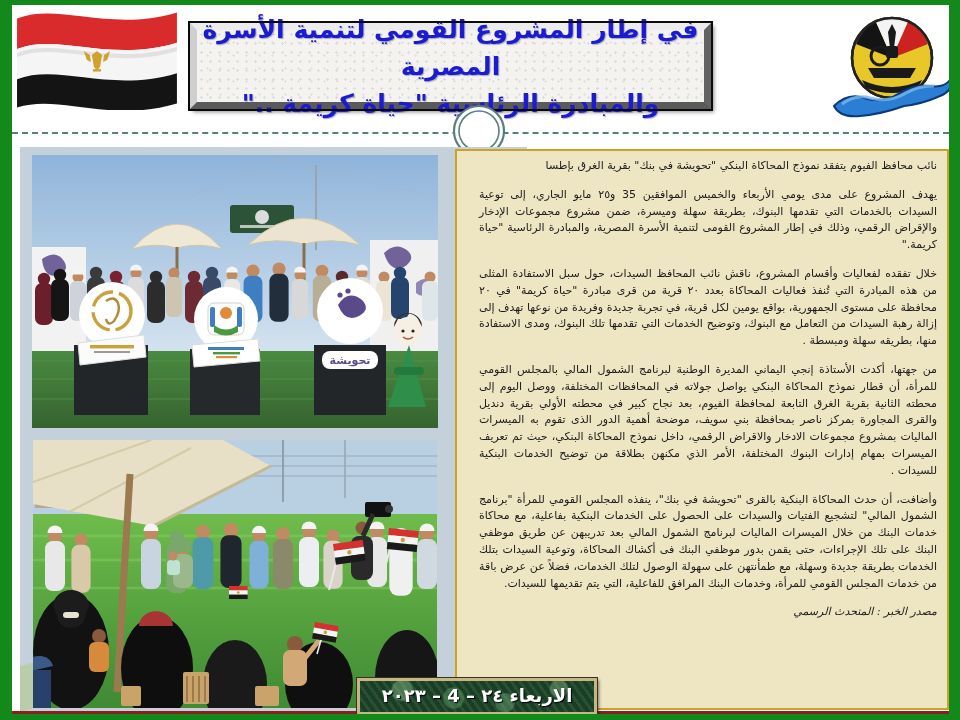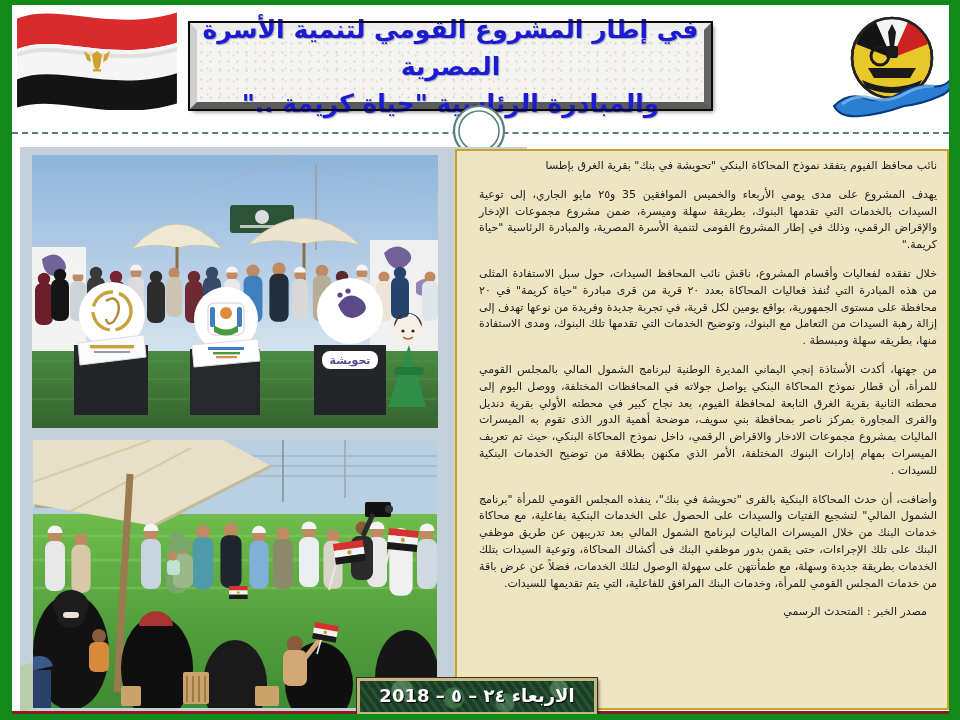--- a/index.html
+++ b/index.html
@@ -43,21 +43,21 @@
   .photo-top{left:12px;top:8px;width:406px;height:273px;}
   .photo-bottom{left:13px;top:293px;width:404px;height:268px;}
 
   
   .text-panel{
     position:absolute;left:455px;top:149px;width:494px;height:561px;box-sizing:border-box;
     background:#eee5c3;border:2px solid #c9a227;padding:7px 10px 3px 10px;
     direction:rtl;text-align:justify;color:#1c1c1c;font-size:11px;line-height:16.8px;z-index:2;
   }
   .text-panel p{margin:0 0 12px 12px;}
-  .text-panel p.last{margin:10px;}
+  .text-panel p.last{margin:0;font-style:italic;}
 
   
   .date-banner{
     position:absolute;left:357px;top:678px;width:240px;height:37px;box-sizing:border-box;z-index:4;
     border:3px solid #c6b684;box-shadow:0 0 0 1px #3c3020,2px 2px 3px rgba(0,0,0,.5);
     background-color:#1d472a;
     background-image:
       radial-gradient(circle at 18% 30%,rgba(140,190,140,.45) 0 5%,transparent 6%),
       radial-gradient(circle at 62% 70%,rgba(120,180,130,.4) 0 6%,transparent 7%),
       radial-gradient(circle at 85% 25%,rgba(150,200,150,.35) 0 4%,transparent 5%),
@@ -381,20 +381,20 @@
     <p>نائب محافظ الفيوم يتفقد نموذج المحاكاة البنكي "تحويشة في بنك" بقرية الغرق بإطسا</p>
     <p>يهدف المشروع على مدى يومي الأربعاء والخميس الموافقين 35 و٢٥ مايو الجاري، إلى توعية السيدات بالخدمات التي تقدمها البنوك، بطريقة سهلة وميسرة، ضمن مشروع مجموعات الإدخار والإقراض الرقمي، وذلك في إطار المشروع القومى لتنمية الأسرة المصرية، والمبادرة الرئاسية "حياة كريمة."</p>
     <p>خلال تفقده لفعاليات وأقسام المشروع، ناقش نائب المحافظ السيدات، حول سبل الاستفادة المثلى من هذه المبادرة التي تُنفذ فعاليات المحاكاة بعدد ٢٠ قرية من قرى مبادرة "حياة كريمة" في ٢٠ محافظة على مستوى الجمهورية، بواقع يومين لكل قرية، في تجربة جديدة وفريدة من نوعها تهدف إلى إزالة رهبة السيدات من التعامل مع البنوك، وتوضيح الخدمات التي تقدمها تلك البنوك، ومدى الاستفادة منها، بطريقه سهلة ومبسطة .</p>
     <p>من جهتها، أكدت الأستاذة إنجي اليماني المديرة الوطنية لبرنامج الشمول المالي بالمجلس القومي للمرأة، أن قطار نموذج المحاكاة البنكي يواصل جولاته في المحافظات المختلفة، ووصل اليوم إلى محطته الثانية بقرية الغرق التابعة لمحافظة الفيوم، بعد نجاح كبير في محطته الأولي بقرية دنديل والقرى المجاورة بمركز ناصر بمحافظة بني سويف، موضحة أهمية الدور الذى تقوم به الميسرات الماليات بمشروع مجموعات الادخار والاقراض الرقمي، داخل نموذج المحاكاة البنكي، حيث تم تعريف الميسرات بمهام إدارات البنوك المختلفة، الأمر الذي مكنهن بطلاقة من توضيح الخدمات البنكية للسيدات .</p>
     <p>وأضافت، أن حدث المحاكاة البنكية بالقرى "تحويشة في بنك"، ينفذه المجلس القومي للمرأة "برنامج الشمول المالي" لتشجيع الفتيات والسيدات على الحصول على الخدمات البنكية بفاعلية، مع محاكاة خدمات البنك من خلال الميسرات الماليات لبرنامج الشمول المالي بعد تدريبهن عن طريق موظفي البنك على تلك الإجراءات، حتى يقمن بدور موظفي البنك فى أكشاك المحاكاة، وتوعية السيدات بتلك الخدمات بطريقة جديدة وسهلة، مع طمأنتهن على سهولة الوصول لتلك الخدمات، فضلاً عن عرض باقة من خدمات المجلس القومي للمرأة، وخدمات البنك المرافق للفاعلية، التي يتم تقديمها للسيدات.</p>
     <p class="last">مصدر الخبر : المتحدث الرسمي</p>
   </div>
 
   <div class="maroon-line"></div>
 
-  <div class="date-banner">الاربعاء ٢٤ – ٥ – 2018</div>
+  <div class="date-banner">الاربعاء ٢٤ – 4 – ٢٠٢٣</div>
 
   <div class="edge edge-top"></div>
   <div class="edge edge-left"></div>
   <div class="edge edge-right"></div>
   <div class="edge edge-bottom"></div>
 
 </div>
 
 </body></html>

